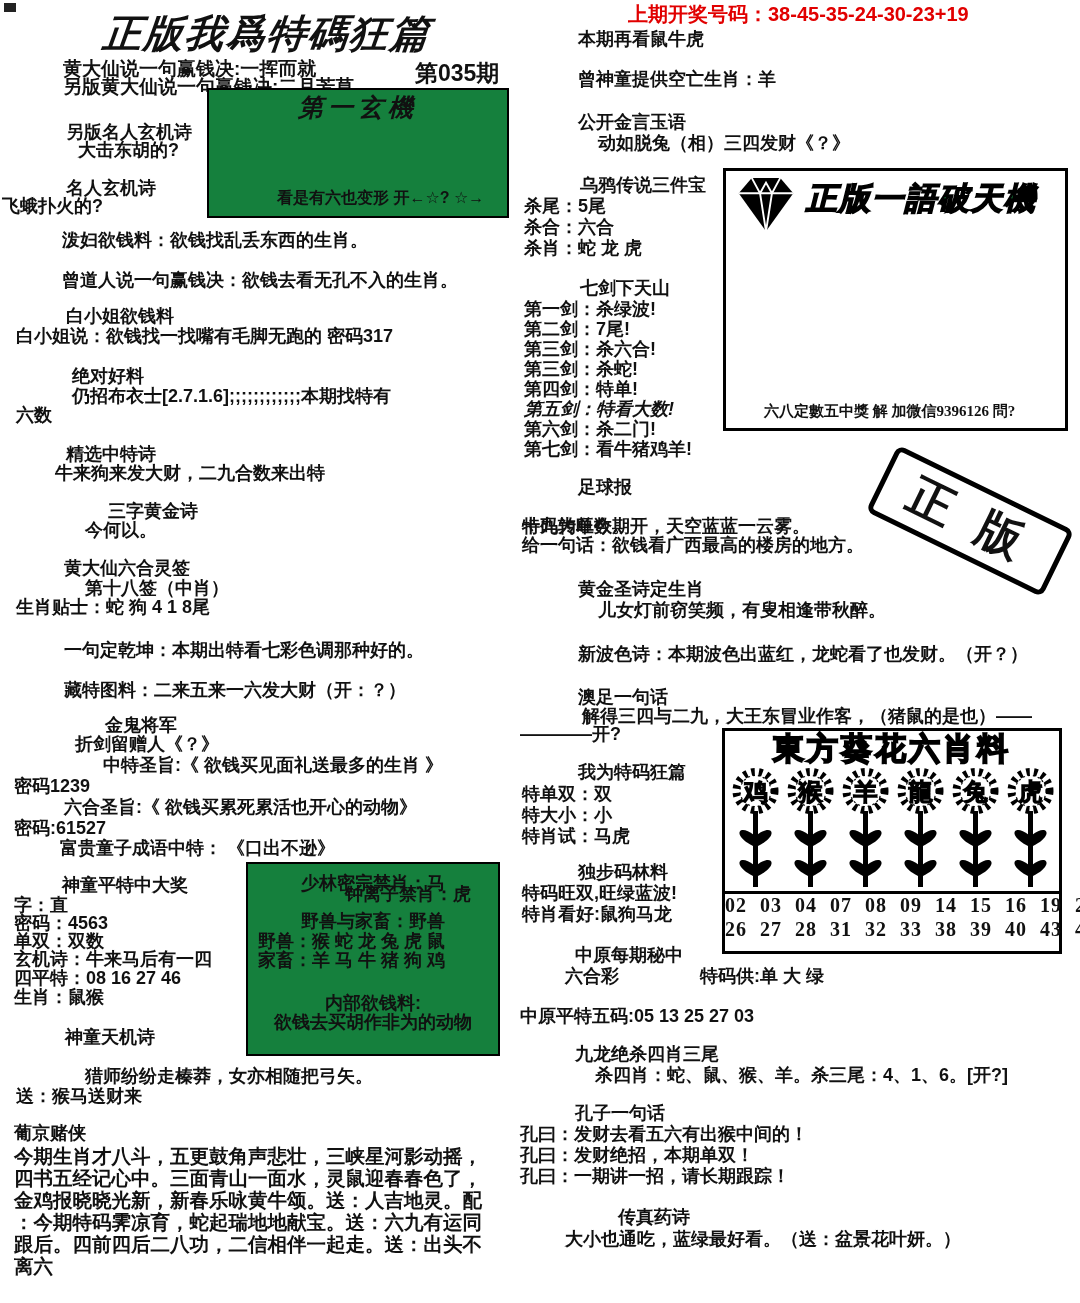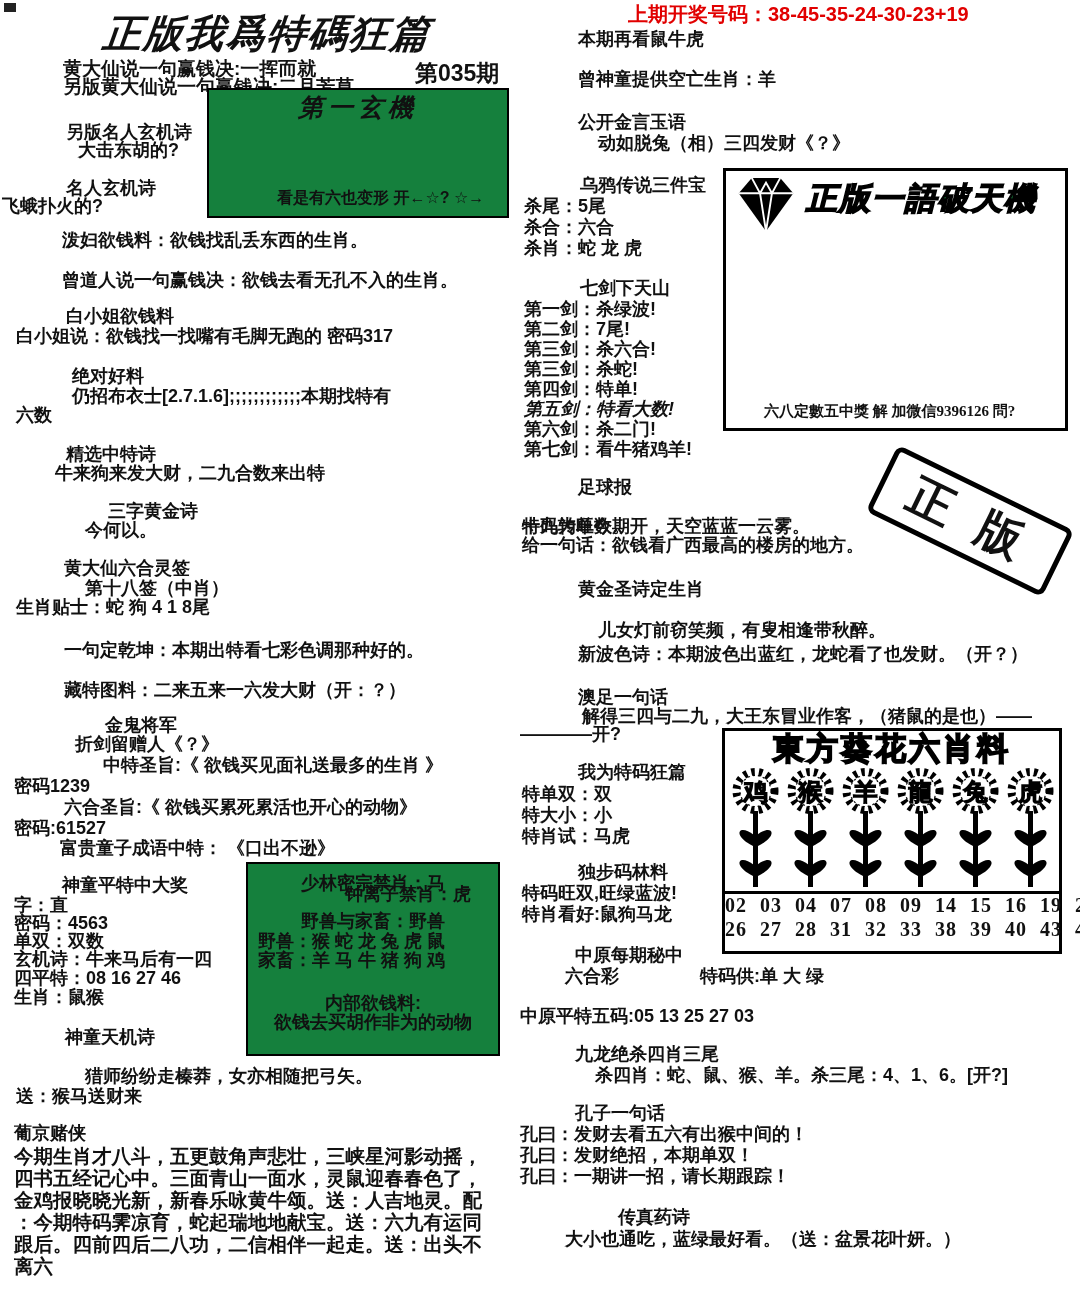--- a/index.html
+++ b/index.html
@@ -127,21 +127,21 @@
   <div class="t" style="left:524px;top:400px;font-style:italic;">第五剑：特看大数!</div>
   <div class="t" style="left:524px;top:420px;">第六剑：杀二门!</div>
   <div class="t" style="left:524px;top:440px;">第七剑：看牛猪鸡羊!</div>
 
   <div class="t" style="left:578px;top:478px;">足球报</div>
   <div class="t" style="left:522px;top:517px;">十九转旺今期开，天空蓝蓝一云雾。</div>
   <div class="t" style="left:522px;top:517px;">特码为单数。</div>
   <div class="t" style="left:522px;top:536px;">给一句话：欲钱看广西最高的楼房的地方。</div>
 
   <div class="t" style="left:578px;top:580px;">黄金圣诗定生肖</div>
-  <div class="t" style="left:598px;top:601px;margin-top:20px;">儿女灯前窃笑频，有叟相逢带秋醉。</div>
+  <div class="t" style="left:598px;top:601px;">儿女灯前窃笑频，有叟相逢带秋醉。</div>
 
   <div class="t" style="left:578px;top:645px;">新波色诗：本期波色出蓝红，龙蛇看了也发财。（开？）</div>
 
   <div class="t" style="left:578px;top:688px;">澳足一句话</div>
   <div class="t" style="left:582px;top:707px;">解得三四与二九，大王东冒业作客，（猪鼠的是也）——</div>
   <div class="t" style="left:520px;top:725px;">————开?</div>
 
   <div class="t" style="left:578px;top:763px;">我为特码狂篇</div>
   <div class="t" style="left:522px;top:785px;">特单双：双</div>
   <div class="t" style="left:522px;top:806px;">特大小：小</div>

